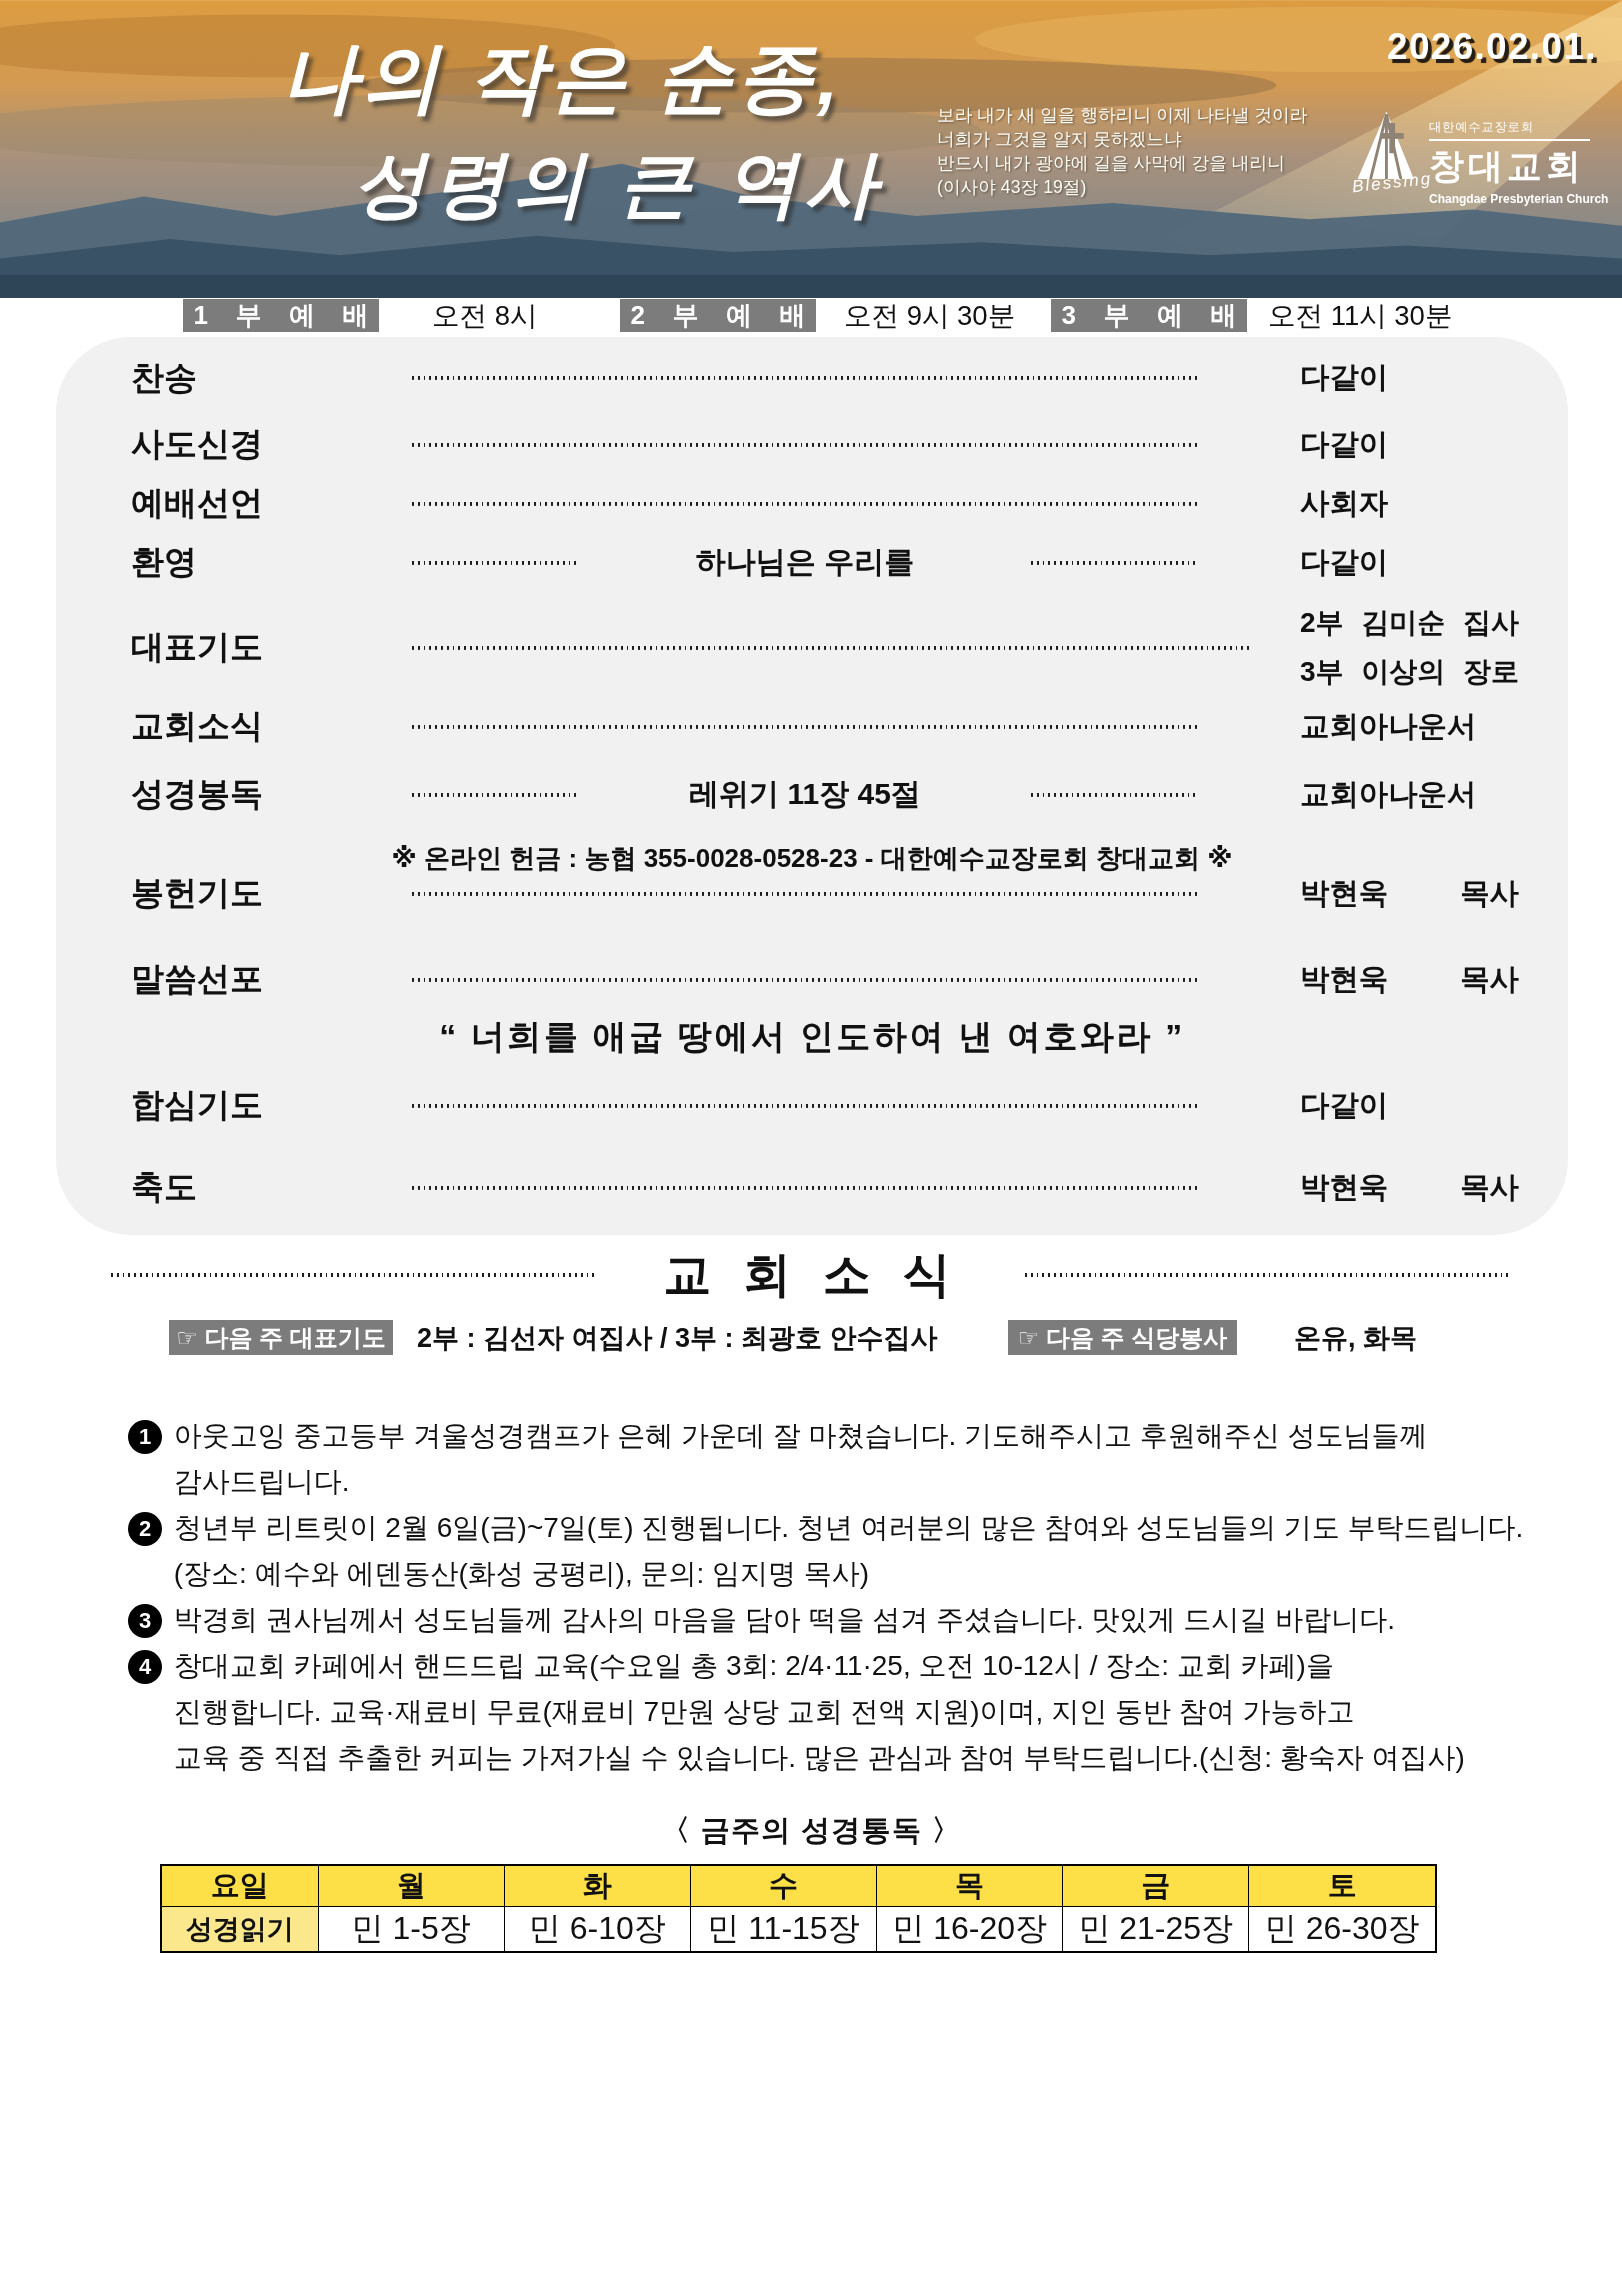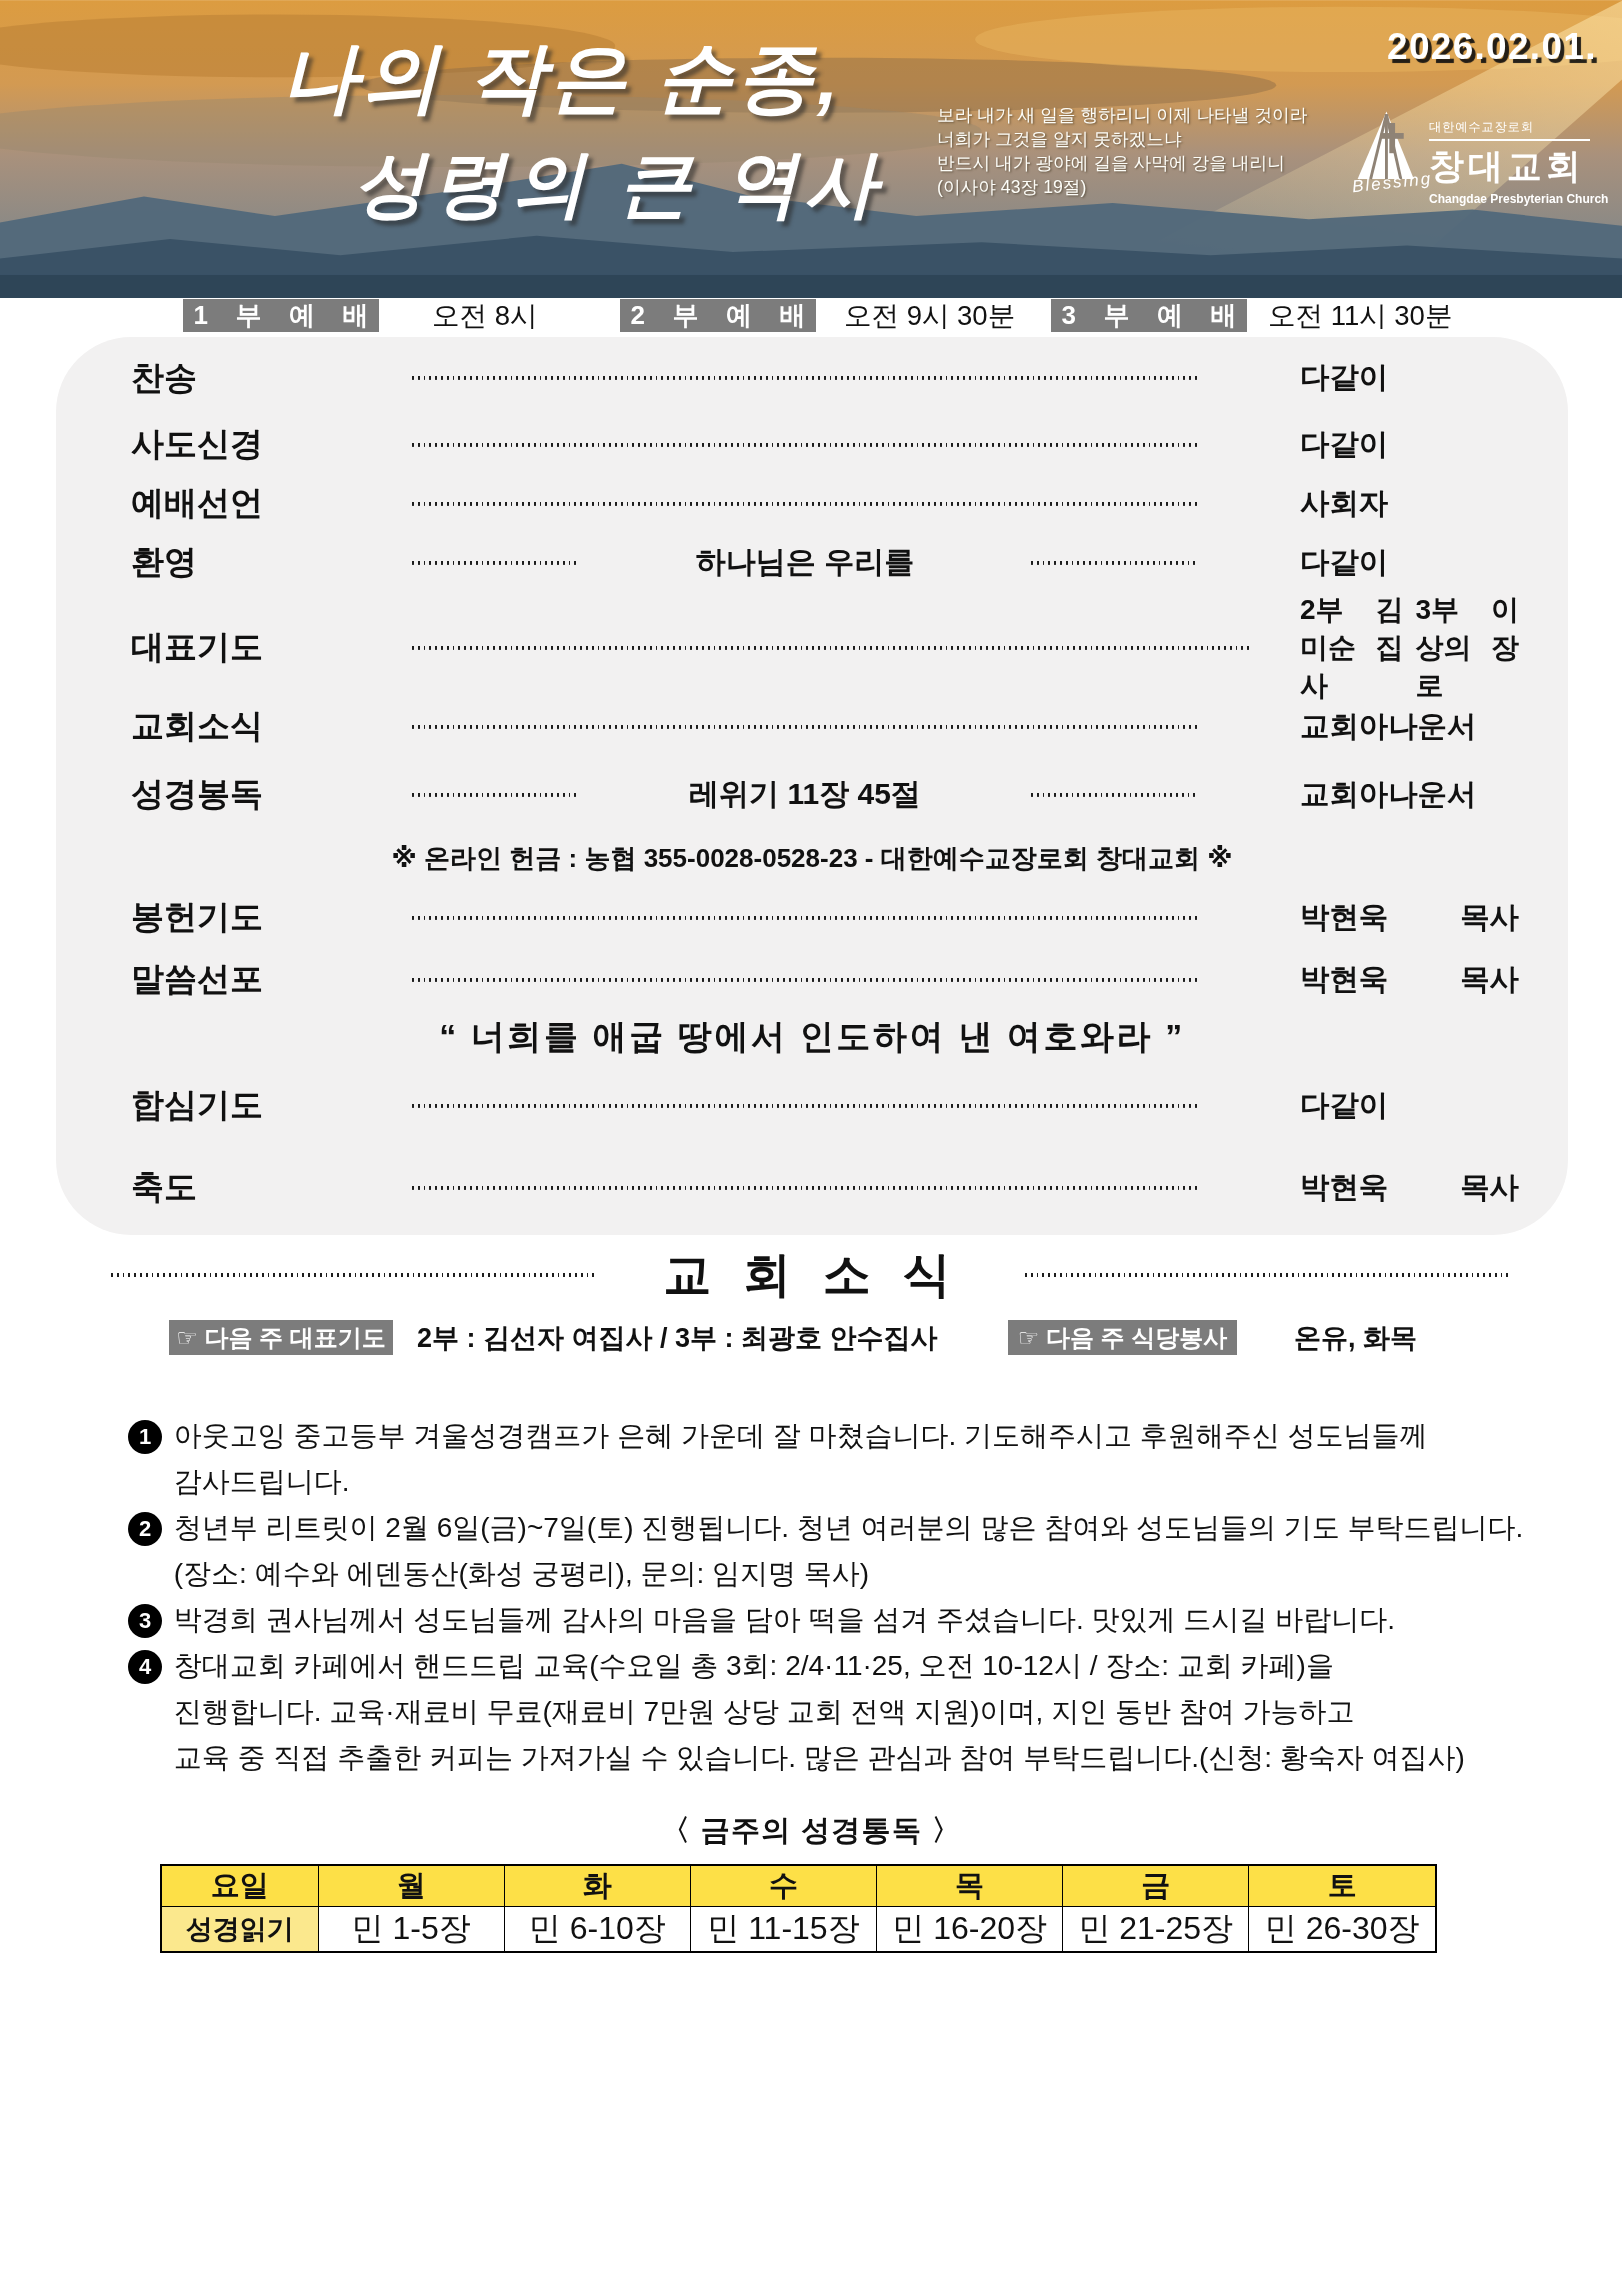--- a/index.html
+++ b/index.html
@@ -39,21 +39,21 @@
       background:#f2f1f1;border-radius:75px;}
   .orow{position:absolute;left:75px;right:49px;height:65px;display:flex;align-items:center;}
   .olabel{flex:0 0 216px;margin-right:65px;font-size:33px;font-weight:700;
       text-align:justify;text-align-last:justify;}
   .oright{flex:0 0 219px;margin-left:102px;font-size:29.4px;font-weight:700;
       text-align:justify;text-align-last:justify;}
   .dots{flex:1;align-self:center;height:33px;
       background:repeating-linear-gradient(90deg,#1d1d1d 0 1.7px,transparent 1.7px 5.8px) center/100% 3.9px no-repeat;}
   .dots-s{flex:0 0 167px;}
   .ocenter{flex:1;text-align:center;font-size:30px;font-weight:700;}
-  .oright2{flex:0 0 219px;margin-left:47px;display:flex;flex-direction:row;gap:11.8px;}
+  .oright2{flex:0 0 219px;margin-left:47px;display:flex;flex-direction:column;gap:11.8px;}
   .oright2 div{font-size:28px;font-weight:700;text-align:justify;text-align-last:justify;}
   .offering-line{position:absolute;left:0;right:0;text-align:center;font-size:26px;font-weight:700;}
   .quote-line{position:absolute;left:0;right:0;text-align:center;font-size:34px;font-weight:700;letter-spacing:2.6px;}
 
   
   .news-header{position:absolute;left:111px;right:111px;top:1249px;height:52px;
       display:flex;align-items:center;justify-content:space-between;}
   .nh-dots{width:487px;height:3.9px;
       background:repeating-linear-gradient(90deg,#1d1d1d 0 1.7px,transparent 1.7px 5.8px);}
   .nh-title{font-size:48px;font-weight:800;letter-spacing:9.2px;white-space:nowrap;}
@@ -195,21 +195,21 @@
     <div class="orow" style="top:425px;">
       <div class="olabel">성경봉독</div>
       <div class="dots dots-s"></div>
       <div class="ocenter">레위기 11장 45절</div>
       <div class="dots dots-s"></div>
       <div class="oright">교회아나운서</div>
     </div>
 
     <div class="offering-line" style="top:504px;">※ 온라인 헌금 : 농협 355-0028-0528-23 - 대한예수교장로회 창대교회 ※</div>
 
-    <div class="orow" style="top:548px;">
+    <div class="orow" style="top:524px;">
       <div class="olabel">봉헌기도</div>
       <div class="dots"></div>
       <div class="oright">박현욱 목사</div>
     </div>
 
     <div class="orow" style="top:610px;">
       <div class="olabel">말씀선포</div>
       <div class="dots"></div>
       <div class="oright">박현욱 목사</div>
     </div>

